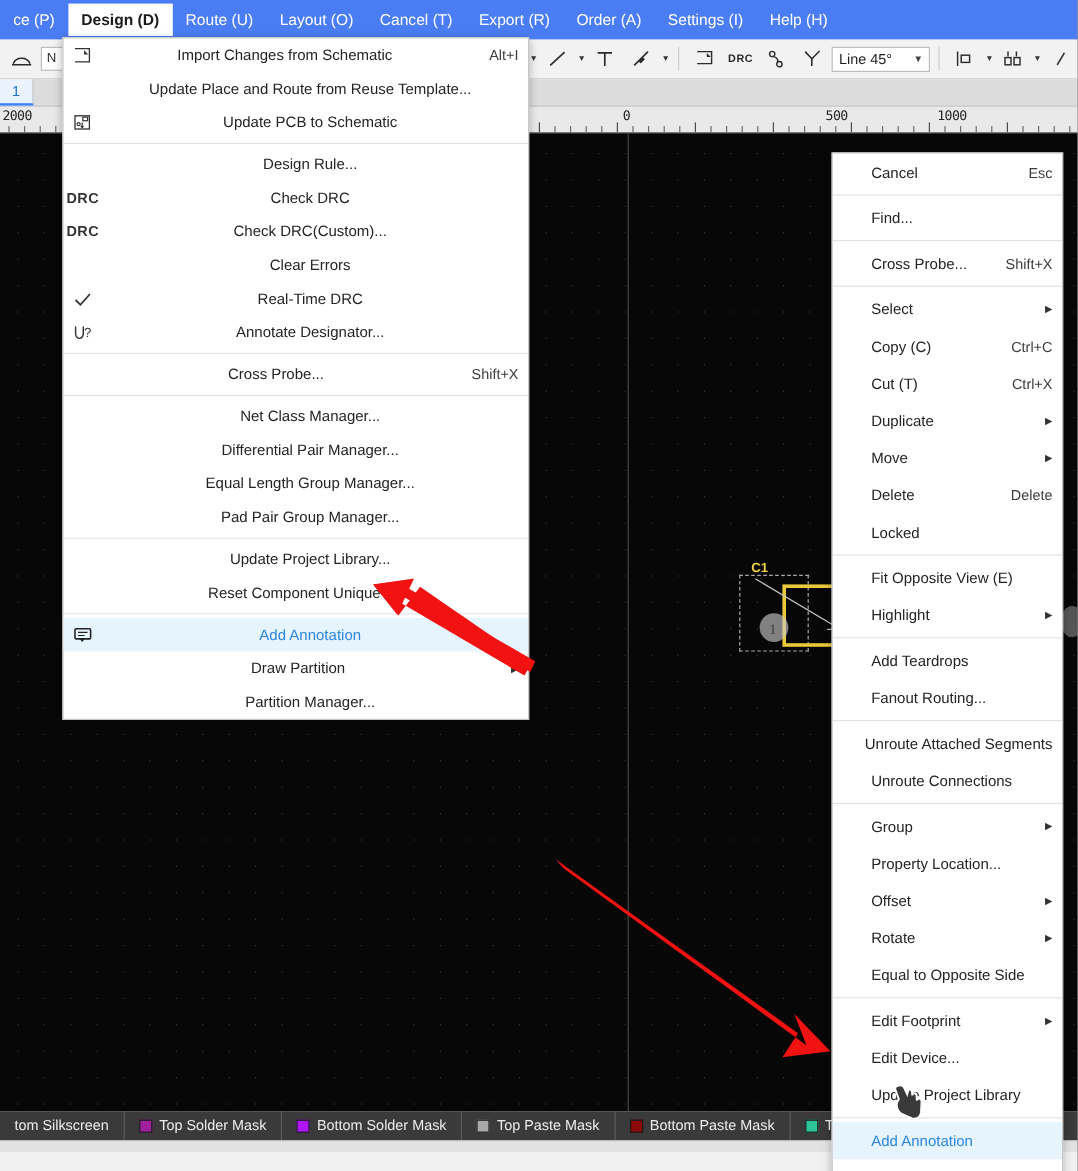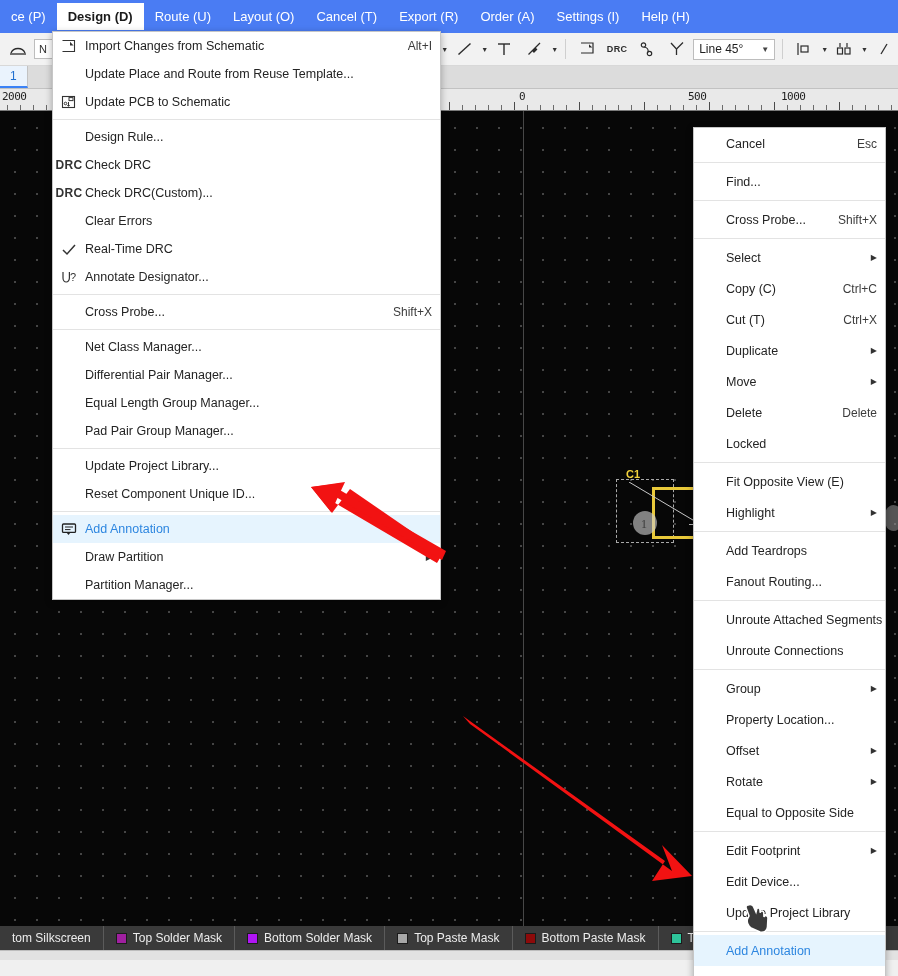--- a/index.html
+++ b/index.html
@@ -147,27 +147,27 @@
     font-size:12px;color:#333;
   }
   .mrow .lbl{flex:1;white-space:nowrap;}
   .mrow .sc{color:#3c3c3c;font-size:12px;padding-left:18px;white-space:nowrap;}
   .mrow .arw{font-size:8px;color:#333;padding-left:14px;}
   .mrow.sel{background:#e6f4fe;}
   .mrow.sel .lbl{color:#2d86e0;}
   .msep{height:1px;background:#e3e3e3;margin:3px 0;}
 
   
-  #designMenu{left:52px;top:31px;width:389px;}
+  #designMenu{left:52px;top:31px;width:389px;text-align:center;}
   #designMenu .mrow{height:28px;}
   #designMenu .lbl{padding-left:0;}
 
   
   #ctxMenu{left:693px;top:127px;width:193px;height:860px;}
-  #ctxMenu .mrow{height:31px;padding-left:0;}
+  #ctxMenu .mrow{height:31px;padding-left:0;justify-content:flex-end;}
 
   
   #arrows{position:absolute;left:0;top:0;width:898px;height:976px;pointer-events:none;}
 
   
   #cursor{position:absolute;left:744px;top:903px;width:26px;height:32px;}
 </style>
 </head>
 <body>
 

